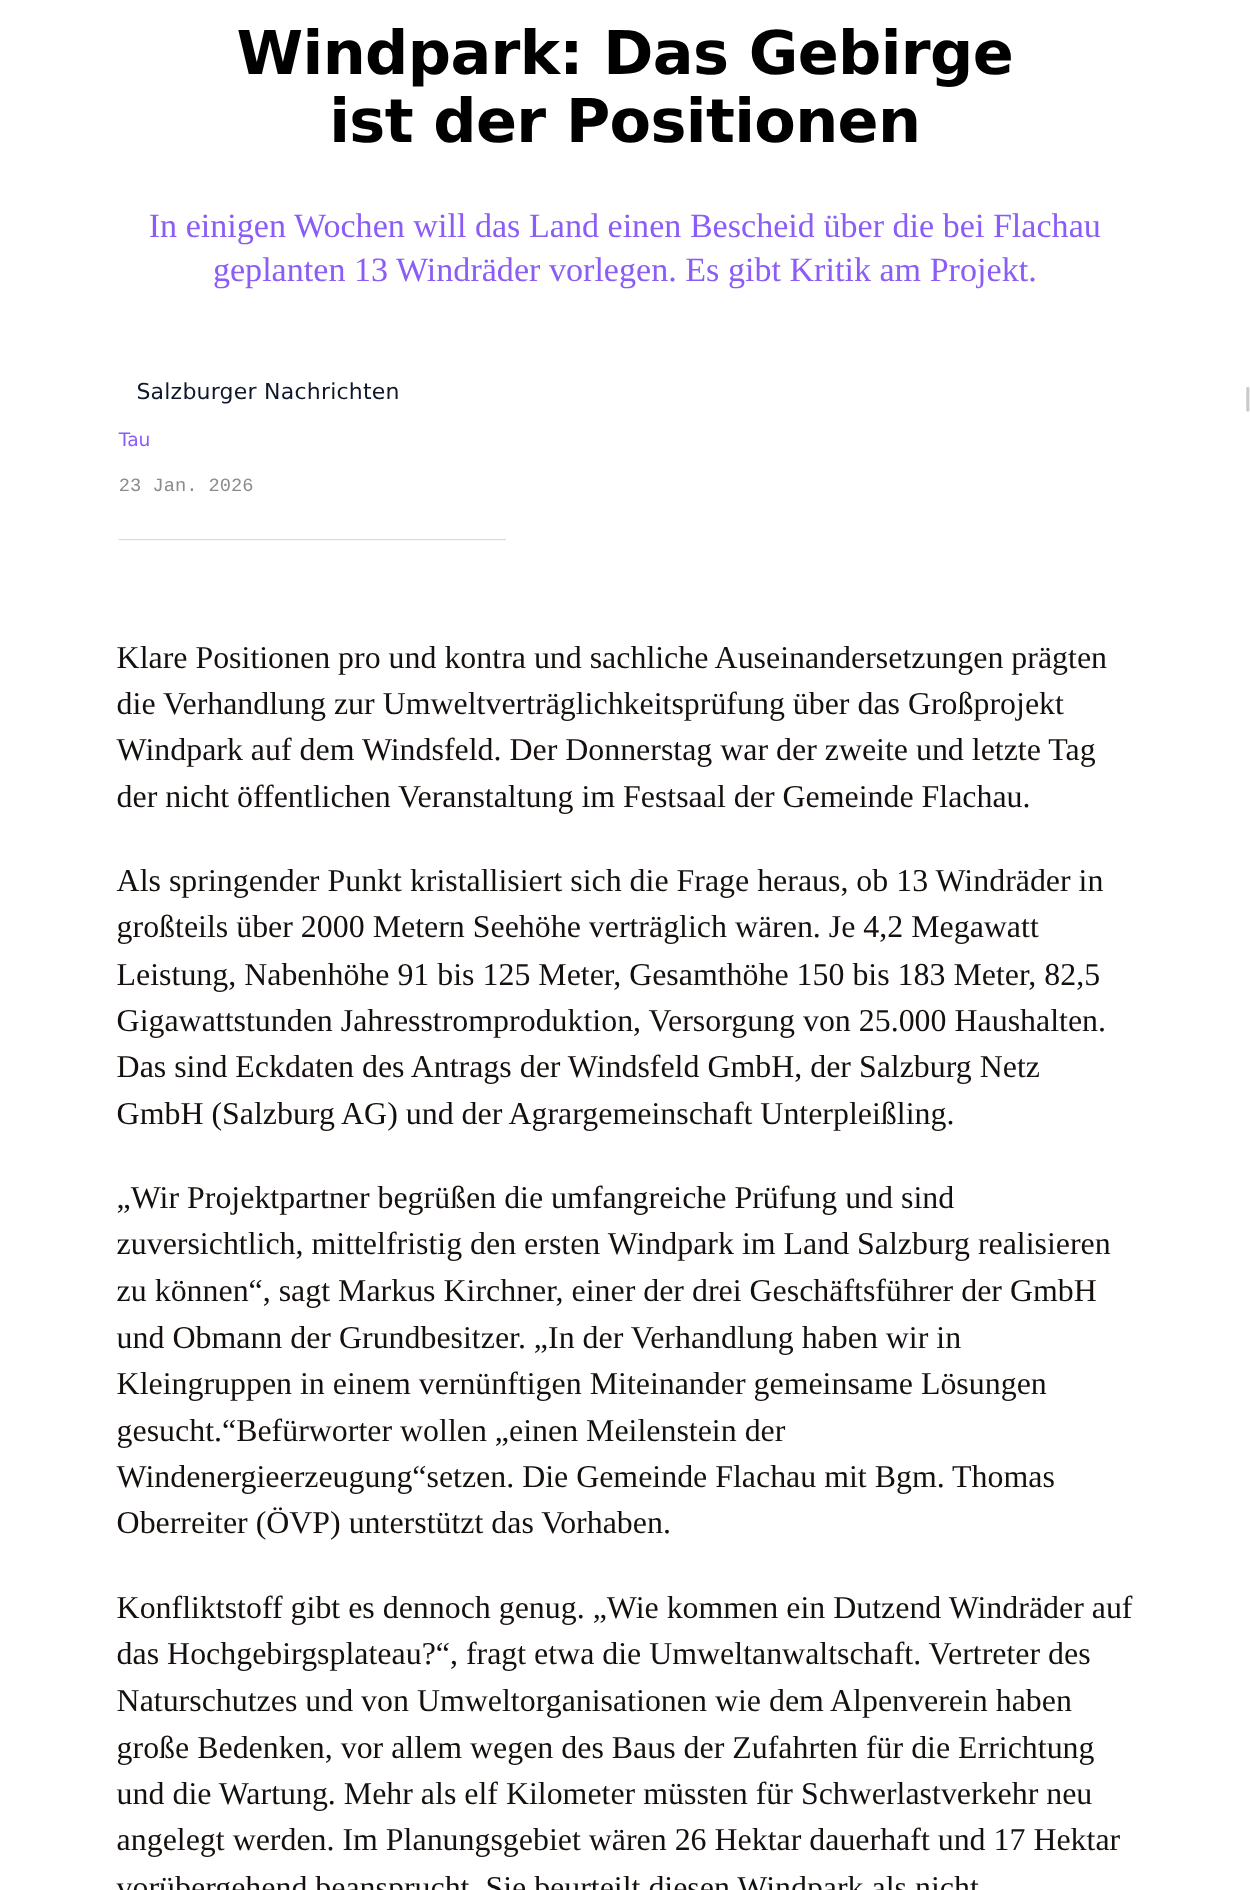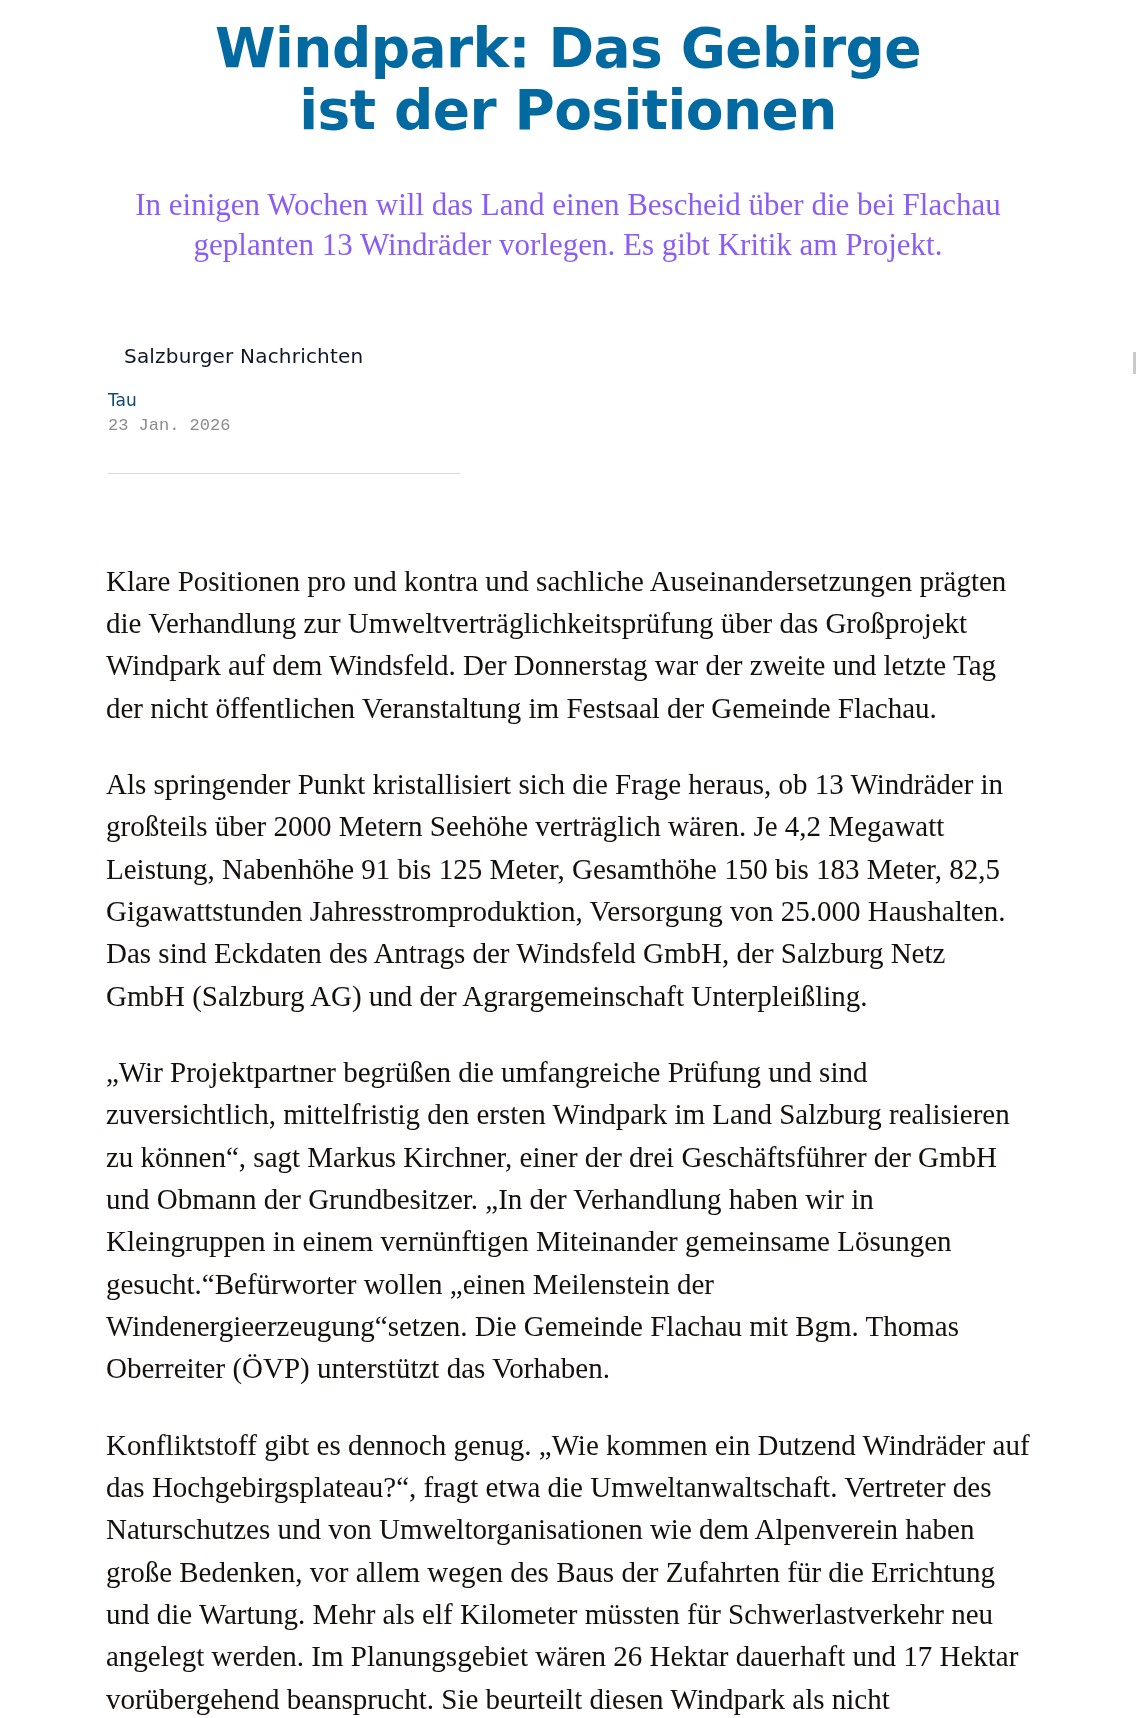--- a/index.html
+++ b/index.html
@@ -27,21 +27,21 @@
     width: 1000px;
     padding-top: 18px;
   }
   .headline {
     font-family: "DejaVu Sans", sans-serif;
     font-weight: 700;
     font-size: 55px;
     line-height: 1.12;
     letter-spacing: -0.6px;
     text-align: center;
-    color: #0369a1;
+    color: #000000;
     margin: 0 0 0 0;
     padding: 0 40px;
     box-sizing: border-box;
   }
   .deck {
     font-family: "Liberation Serif", serif;
     font-size: 31px;
     line-height: 1.30;
     text-align: center;
     color: #8b5cf6;
@@ -57,22 +57,22 @@
   .meta-source {
     font-family: "DejaVu Sans", sans-serif;
     font-size: 20px;
     color: #0f172a;
     letter-spacing: 0.2px;
     margin: 0 0 22px 16px;
   }
   .meta-author {
     font-family: "DejaVu Sans", sans-serif;
     font-size: 17px;
-    color: #0c4a6e;
-    margin: 0 0 6px 0;
+    color: #8b5cf6;
+    margin: 0 0 23px 0;
   }
   .meta-date {
     font-family: Liberation Mono, monospace;
     font-size: 17px;
     color: #8b8b8b;
     margin: 0;
   }
   .divider {
     margin: 38px 0 0 40px;
     width: 352px;

